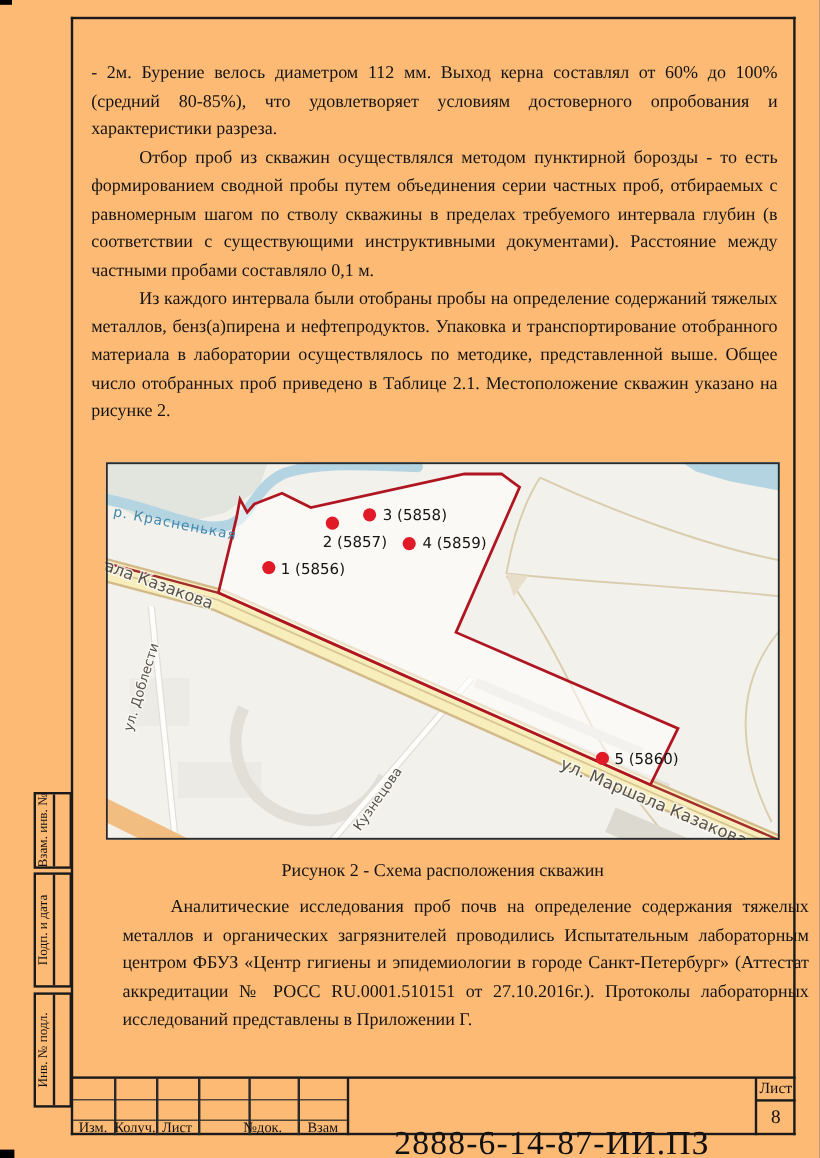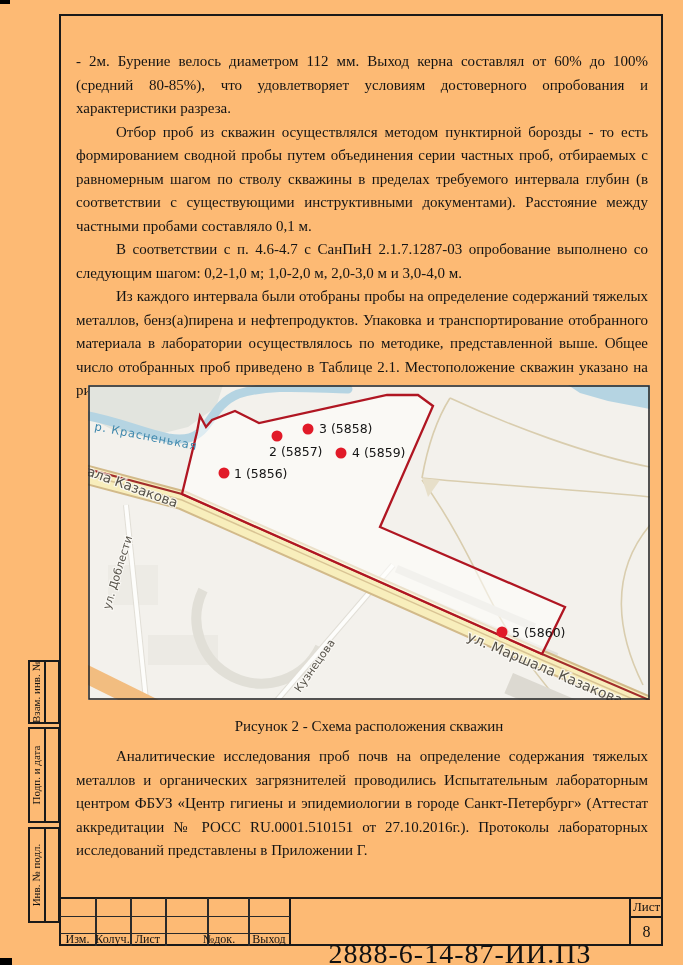--- a/index.html
+++ b/index.html
@@ -43,21 +43,20 @@
   <div class="mark" style="left:0;top:957.5px;width:12px;height:7px;"></div>
 
   <div class="line" style="left:59px;top:14px;width:604px;height:2px;"></div>
   <div class="line" style="left:59px;top:14px;width:2px;height:932px;"></div>
   <div class="line" style="left:661px;top:14px;width:2px;height:932px;"></div>
   <div class="line" style="left:59px;top:944px;width:604px;height:2px;"></div>
 
   <div class="textblock" style="top:50px;">
     <p>- 2м. Бурение велось диаметром 112 мм. Выход керна составлял от 60% до 100% (средний 80-85%), что удовлетворяет условиям достоверного опробования и характеристики разреза.</p>
     <p class="ind">Отбор проб из скважин осуществлялся методом пунктирной борозды - то есть формированием сводной пробы путем объединения серии частных проб, отбираемых с равномерным шагом по стволу скважины в пределах требуемого интервала глубин (в соответствии с существующими инструктивными документами). Расстояние между частными пробами составляло 0,1 м.</p>
-    <p class="ind">В соответствии с п. 4.6-4.7 с СанПиН 2.1.7.1287-03 опробование выполнено со следующим шагом: 0,2-1,0 м; 1,0-2,0 м, 2,0-3,0 м и 3,0-4,0 м.</p>
     <p class="ind">Из каждого интервала были отобраны пробы на определение содержаний тяжелых металлов, бенз(а)пирена и нефтепродуктов. Упаковка и транспортирование отобранного материала в лаборатории осуществлялось по методике, представленной выше. Общее число отобранных проб приведено в Таблице 2.1. Местоположение скважин указано на рисунке 2.</p>
   </div>
 
   <div id="map">
     <svg width="562" height="315" viewBox="0 0 562 315">
 
       <rect x="0" y="0" width="562" height="315" fill="#f3f1ec"></rect>
 
       <polygon points="0,0 135,0 128,22 100,42 60,52 25,45 0,32" fill="#e2e4de"></polygon>
 
@@ -122,21 +121,21 @@
         <text x="264" y="72">4 (5859)</text>
         <text x="424" y="252">5 (5860)</text>
       </g>
 
       <rect x="1" y="1" width="560" height="313" fill="none" stroke="#2a2a2a" stroke-width="1.6"></rect>
     </svg>
   </div>
 
   <div id="caption">Рисунок 2 - Схема расположения скважин</div>
 
-  <div class="textblock" style="top:745px;">
+  <div class="textblock" style="top:745px;margin-left:26px;">
     <p class="ind">Аналитические исследования проб почв на определение содержания тяжелых металлов и органических загрязнителей проводились Испытательным лабораторным центром ФБУЗ «Центр гигиены и эпидемиологии в городе Санкт-Петербург» (Аттестат аккредитации № РОСС RU.0001.510151 от 27.10.2016г.). Протоколы лабораторных исследований представлены в Приложении Г.</p>
   </div>
 
   <div class="mbox" style="top:660px;height:64px;">
     <div class="div"></div>
     <div class="mlabel" style="left:-41px;">Взам. инв. №</div>
   </div>
   <div class="mbox" style="top:727px;height:96px;">
     <div class="div"></div>
     <div class="mlabel" style="left:-41px;">Подп. и дата</div>
@@ -156,21 +155,21 @@
   <div class="line" style="left:289px;top:898px;width:2px;height:48px;"></div>
 
   <div class="line thin" style="left:60px;top:916px;width:230px;height:1.2px;"></div>
   <div class="line thin" style="left:60px;top:932.5px;width:230px;height:1.2px;"></div>
 
   <div class="tb-label" style="left:60px;top:932px;width:35px;">Изм.</div>
   <div class="tb-label" style="left:95px;top:932px;width:35px;">Колуч.</div>
   <div class="tb-label" style="left:130px;top:932px;width:35px;">Лист</div>
   <div class="tb-label" style="left:165px;top:932px;width:42px;margin-left:33px;">№док.</div>
   <div class="tb-label" style="left:207px;top:932px;width:41px;"></div>
-  <div class="tb-label" style="left:248px;top:932px;width:42px;">Выход</div>
+  <div class="tb-label" style="left:248px;top:932px;width:42px;">Взам</div>
 
   <div id="tb-docnum">2888-6-14-87-ИИ.ПЗ</div>
 
   <div class="line" style="left:629px;top:898px;width:2px;height:48px;"></div>
   <div class="line" style="left:630px;top:916px;width:33px;height:1.5px;"></div>
   <div id="tb-list-label">Лист</div>
   <div id="tb-list-num">8</div>
 
 </div>
 

